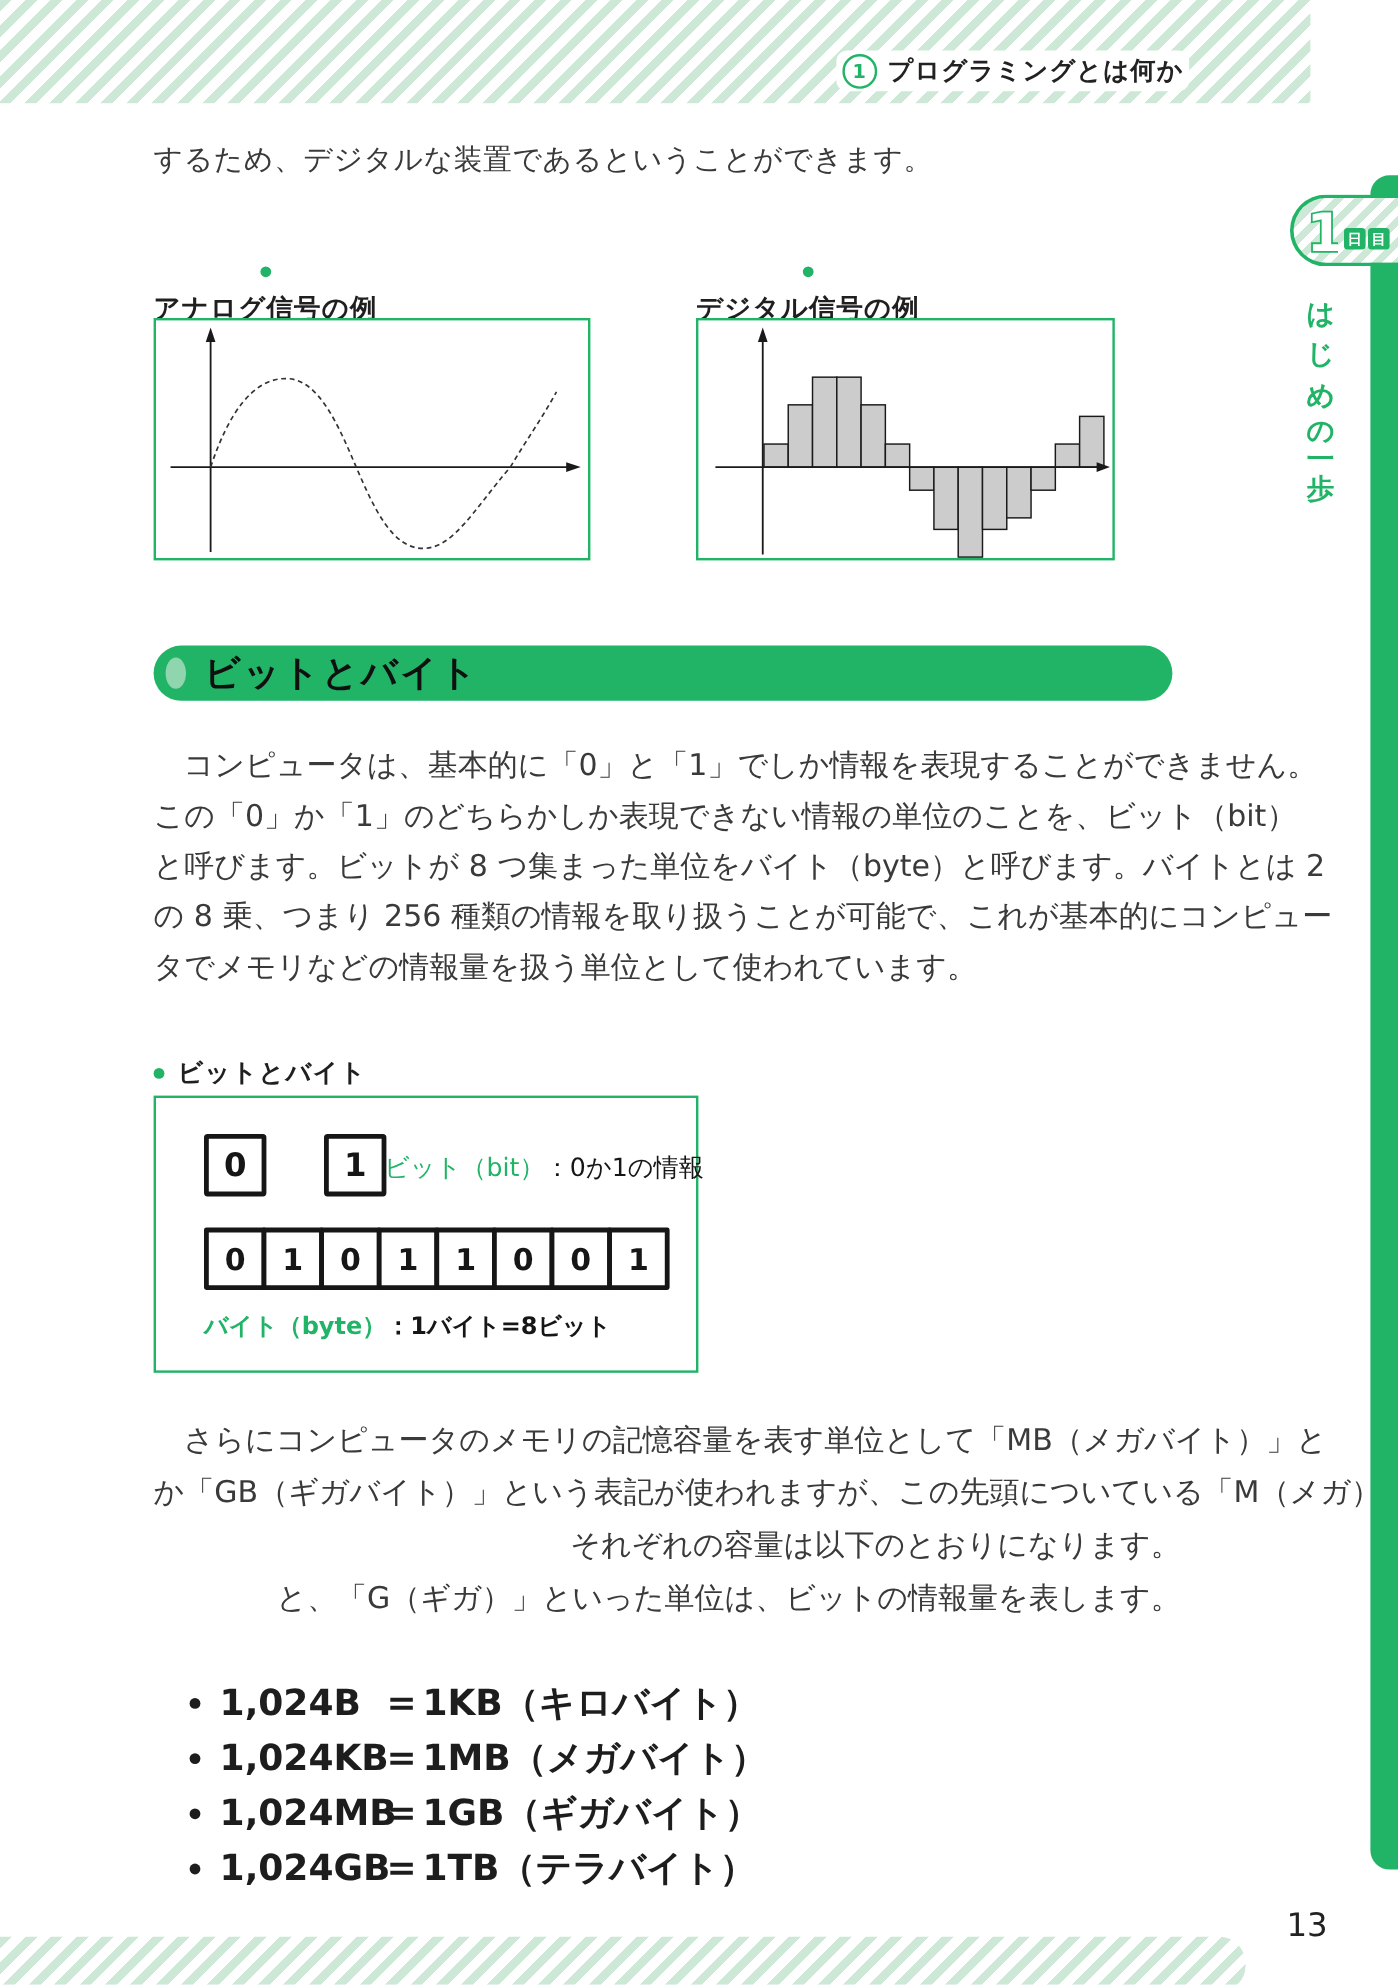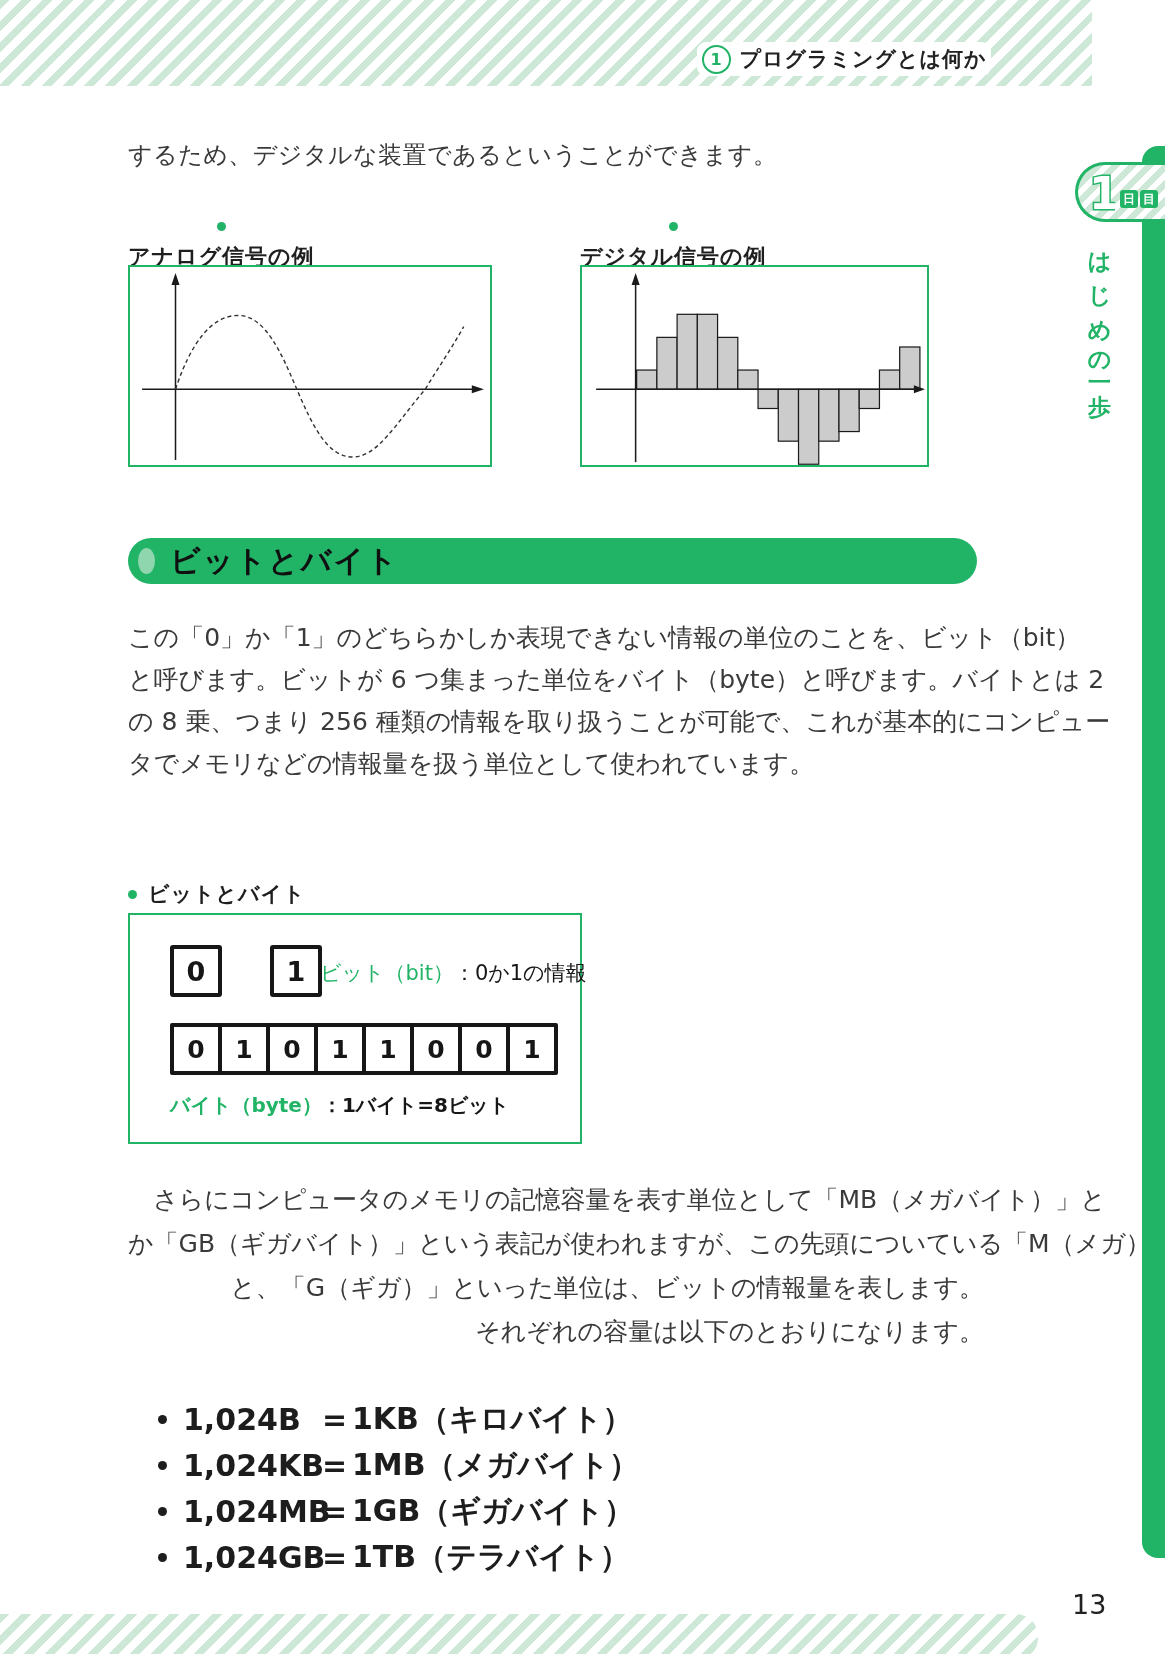--- a/index.html
+++ b/index.html
@@ -19,21 +19,21 @@
     display:flex; align-items:center; justify-content:center; gap:9px;
   }
   .chapter-num{
     width:25px; height:25px; border:2px solid var(--green); border-radius:50%;
     color:var(--green); font-weight:bold; font-size:16px;
     display:flex; align-items:center; justify-content:center; flex:0 0 auto;
   }
   .chapter-title{font-size:21px; font-weight:600; color:#222; letter-spacing:1px; white-space:nowrap;}
 
   
-  .intro{position:absolute; left:128px; top:139px; font-size:24px; letter-spacing:.5px; color:var(--text);font-family:Liberation Serif, serif;}
+  .intro{position:absolute; left:128px; top:117px; font-size:24px; letter-spacing:.5px; color:var(--text);font-family:Liberation Serif, serif;}
 
   
   .fig-caption{
     position:absolute; top:222px; display:flex; align-items:center; gap:11px;
     font-size:22px; font-weight:600; color:#1f1f1f; letter-spacing:1px;flex-direction:column;
   }
   .dot{width:9px; height:9px; border-radius:50%; background:var(--green); flex:0 0 auto;}
   #cap-analog{left:128px;} #cap-digital{left:580px;}
 
   
@@ -171,22 +171,23 @@
       <polygon points="339,120 328,116 328,124" fill="#1a1a1a"></polygon>
     </svg>
   </div>
 
   <div class="section-bar">
     <span class="section-dot"></span>
     <span class="section-title">ビットとバイト</span>
   </div>
 
   <div class="para" id="para1">
+    <div class="line">　コンピュータは、基本的に「0」と「1」でしか情報を表現することができません。</div>
     <div class="line">この「0」か「1」のどちらかしか表現できない情報の単位のことを、ビット（bit）</div>
-    <div class="line">と呼びます。ビットが 6 つ集まった単位をバイト（byte）と呼びます。バイトとは 2</div>
+    <div class="line">と呼びます。ビットが 8 つ集まった単位をバイト（byte）と呼びます。バイトとは 2</div>
     <div class="line">の 8 乗、つまり 256 種類の情報を取り扱うことが可能で、これが基本的にコンピュー</div>
     <div class="line">タでメモリなどの情報量を扱う単位として使われています。</div>
   </div>
 
   <div class="fig2-caption">
     <span class="dot"></span>
     <span>ビットとバイト</span>
   </div>
   <div class="fig2">
     <div class="bit-cell" id="bit0">0</div>
@@ -205,22 +206,22 @@
       <div class="byte-cell">1</div>
     </div>
     <div class="byte-label">
       <span class="green-text">バイト（byte）</span><span class="black-text">：1バイト=8ビット</span>
     </div>
   </div>
 
   <div class="para" id="para2">
     <div class="line">　さらにコンピュータのメモリの記憶容量を表す単位として「MB（メガバイト）」と</div>
     <div class="line">か「GB（ギガバイト）」という表記が使われますが、この先頭についている「M（メガ）」</div>
+    <div class="line">　それぞれの容量は以下のとおりになります。</div>
     <div class="line">と、「G（ギガ）」といった単位は、ビットの情報量を表します。</div>
-    <div class="line">　それぞれの容量は以下のとおりになります。</div>
   </div>
 
   <div class="cap-list">
     <div class="cap-row">
       <span class="cap-bullet"></span>
       <span class="cap-amount">1,024B</span>
       <span class="cap-eq">=</span>
       <span class="cap-value">1KB（キロバイト）</span>
     </div>
     <div class="cap-row">

